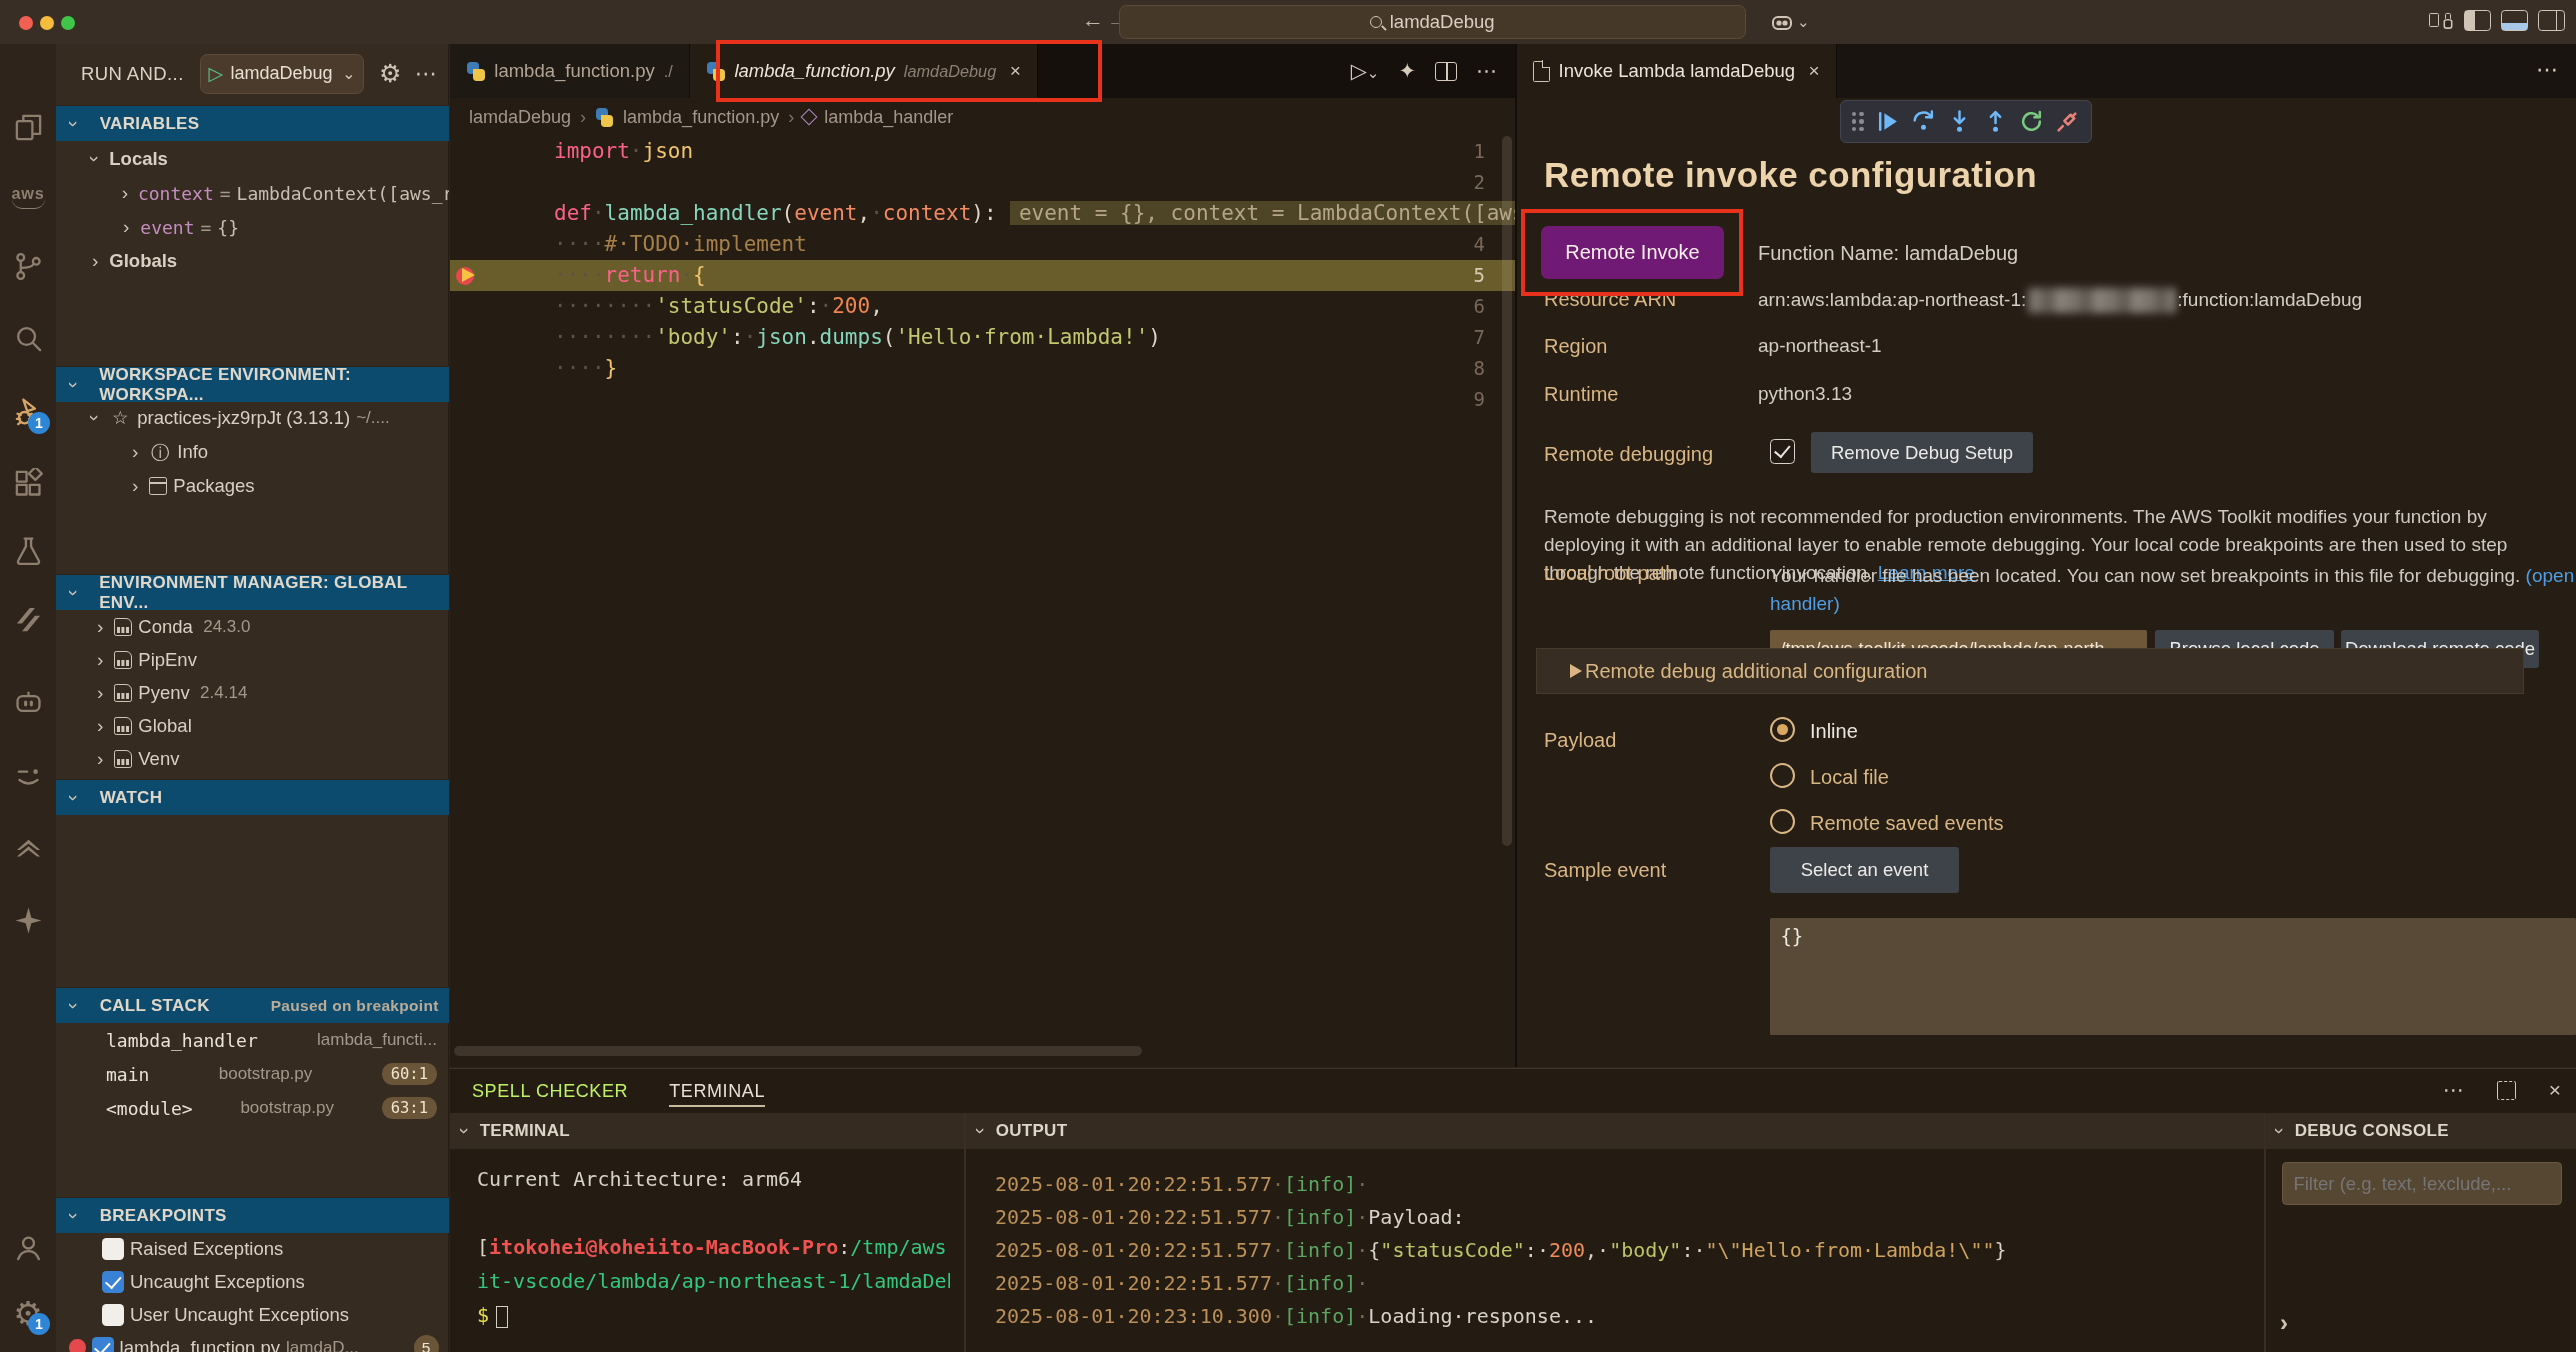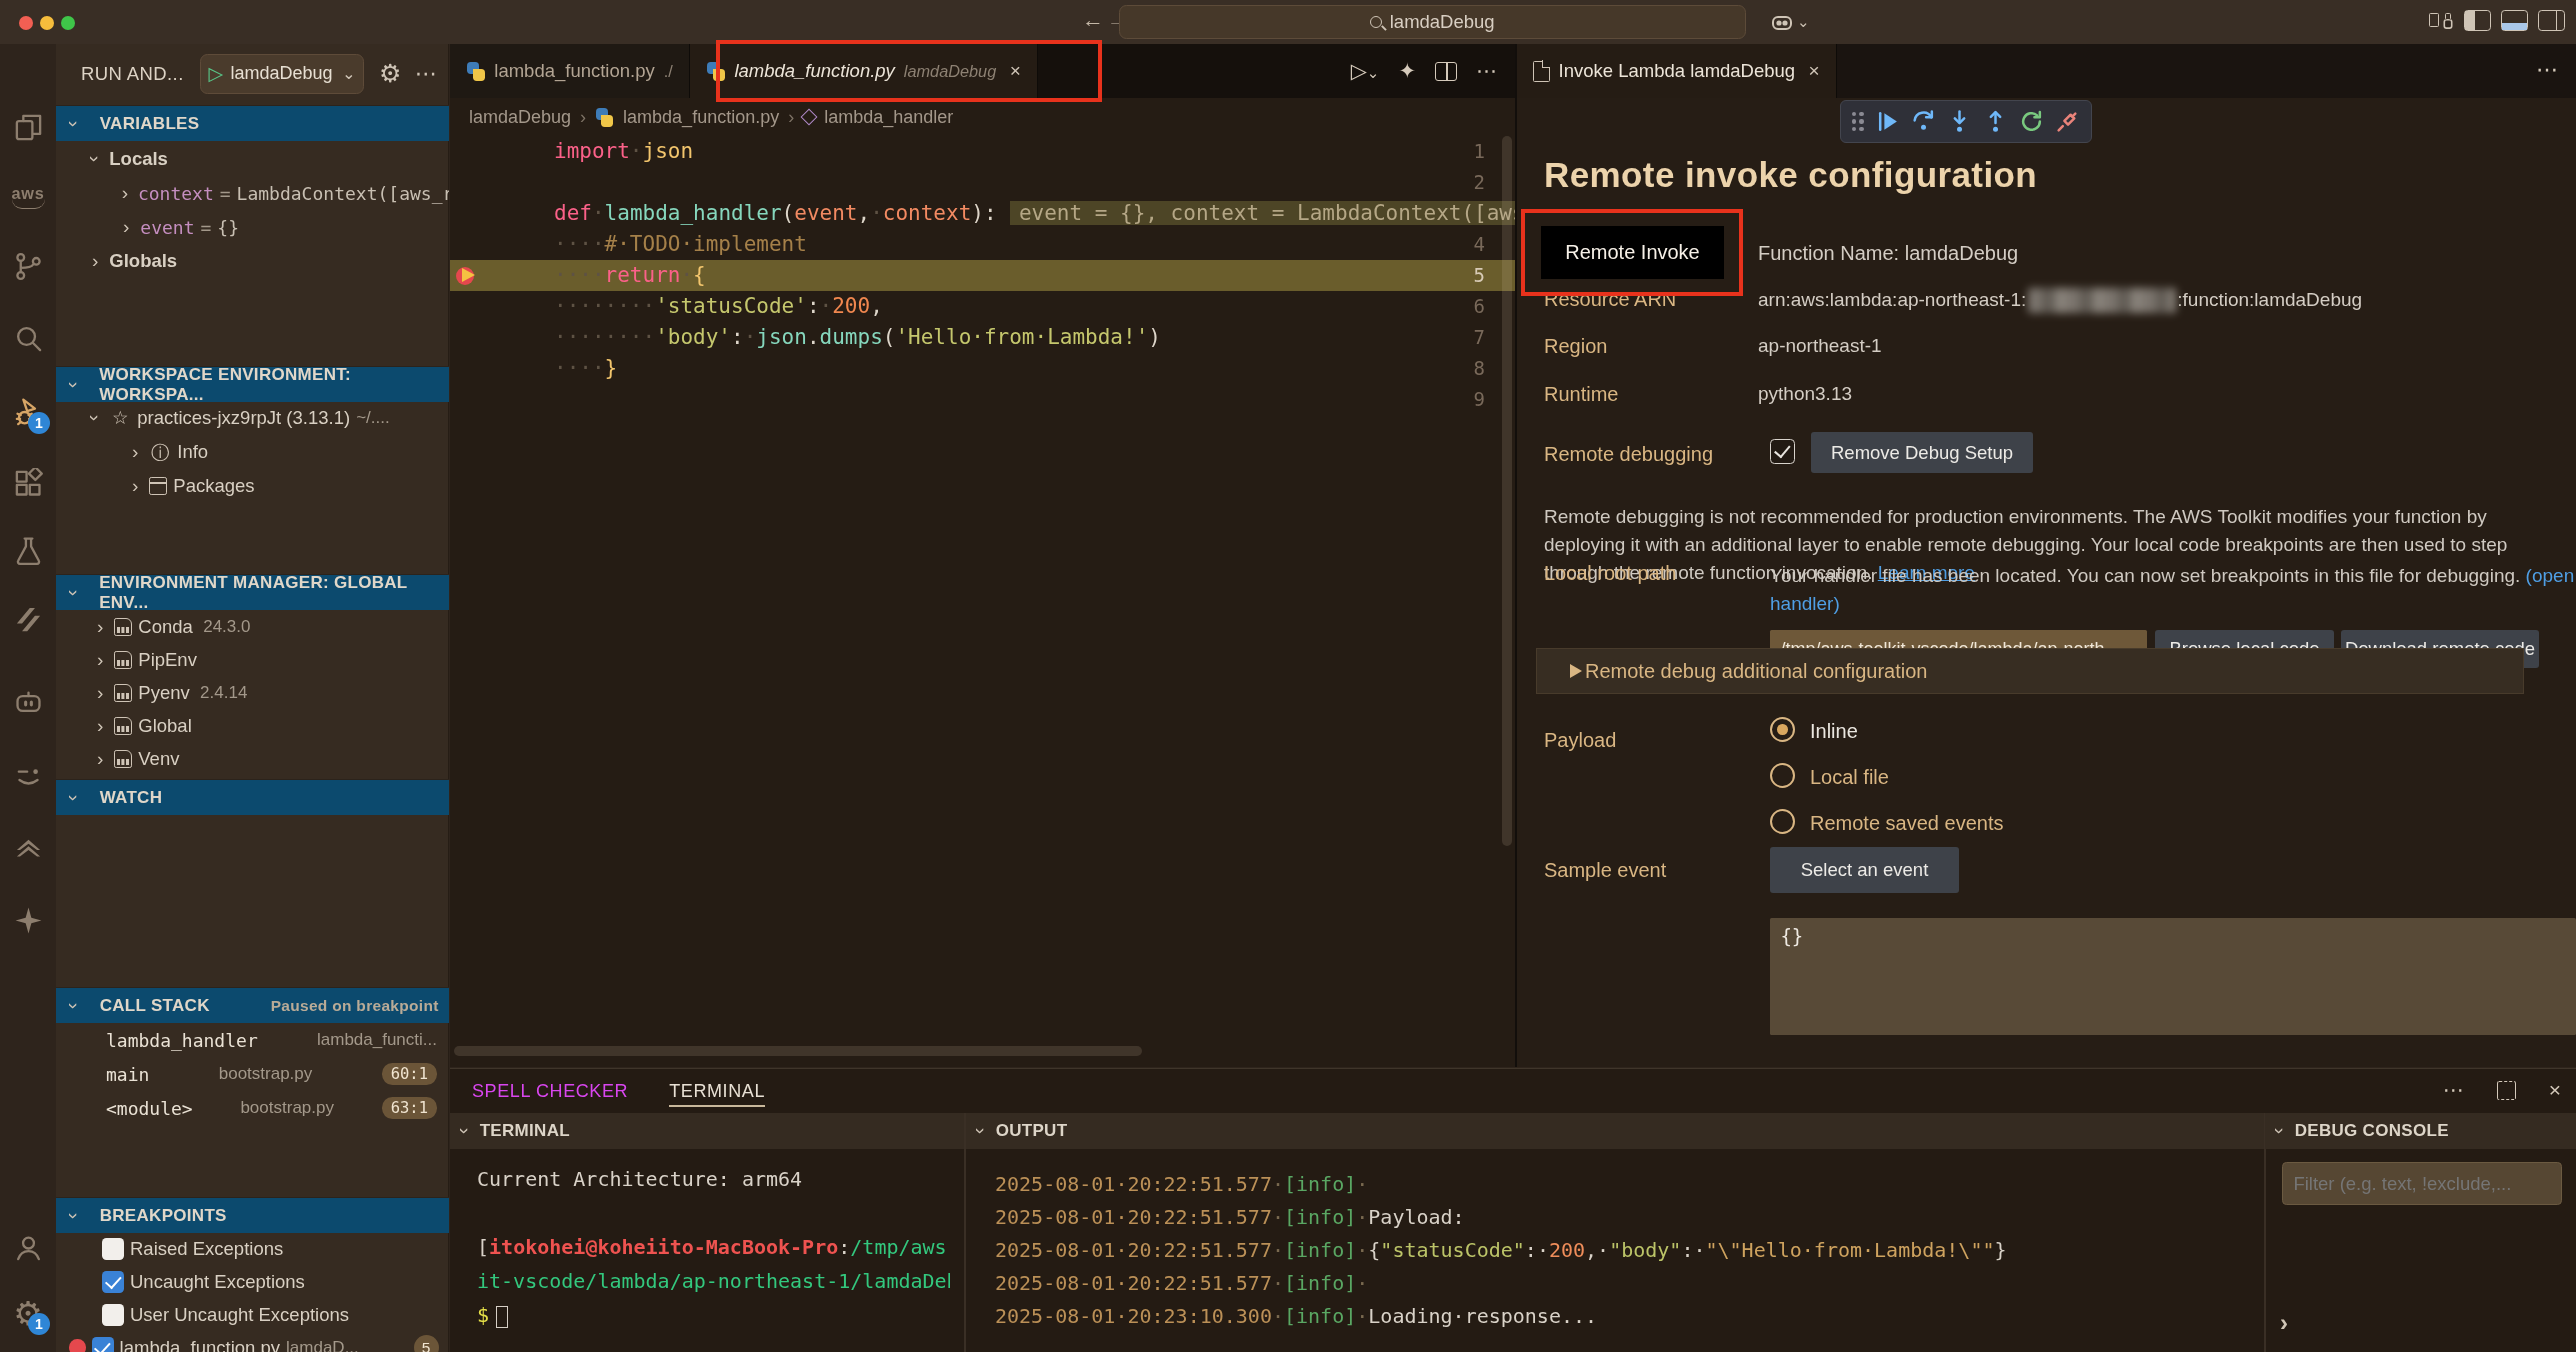--- a/index.html
+++ b/index.html
@@ -118,22 +118,22 @@
   .fileicon::after{ content:""; position:absolute; right:-1.5px; top:-1.5px; width:6.7px; height:6.7px; background:#1f1913; border-left:1.8px solid #cfc4b6; border-bottom:1.8px solid #cfc4b6;}
   #rp-more { position:absolute; right:18px; top:13.3px; color:#d5cabb; font-size:22px; }
   #dbg-toolbar { left:323px; top:56px; width:252px; height:43px; background:#2f3038; border:0.7px solid #43454e; border-radius:6px;
     display:flex; align-items:center; justify-content:space-evenly; }
   #dbg-toolbar svg { width:25px; height:25px; fill:none; stroke-width:2.4; stroke-linecap:round; stroke-linejoin:round;}
   .grip { display:grid; grid-template-columns:4.4px 4.4px; gap:3px; }
   .grip i { width:4.4px; height:4.4px; border-radius:50%; background:#8a8a93; }
   #rp-h1 { left:27px; top:111px; font-size:35px; font-weight:bold; color:#ecd3ab; letter-spacing:0.4px;}
   .rp-label { position:absolute; left:27px; font-size:20px; color:#d9b683; }
   .rp-value { position:absolute; left:241px; font-size:19px; color:#d4cdc4; }
-  #btn-invoke { left:24px; top:182px; width:183px; height:53px; background:#000000; color:#f7f1e8; font-size:20px;
-    display:flex; align-items:center; justify-content:center; border-radius:0;}
+  #btn-invoke { left:24px; top:182px; width:183px; height:53px; background:#701a75; color:#f7f1e8; font-size:20px;
+    display:flex; align-items:center; justify-content:center; border-radius:7px;}
   .gbtn { background:#3e4249; color:#eceae6; font-size:18.5px; display:flex; align-items:center; justify-content:center; border-radius:3px; position:absolute;}
   .blurbox { display:inline-block; width:148px; height:25px; vertical-align:middle; border-radius:3px; margin:0 1.5px;
     background:repeating-linear-gradient(90deg,#8b857e 0 13.3px,#6e6962 13.3px 27px,#9a948c 27px 38px); filter:blur(4.4px); opacity:.85;}
   .rp-check { position:absolute; left:253px; top:395px; width:25px; height:25px; border:1.8px solid #d8d3cc; border-radius:4.4px; background:#221a13;}
   .rp-check::after{ content:""; position:absolute; left:6.7px; top:2.2px; width:6.7px; height:12.6px; border:solid #e8e4de; border-width:0 2.2px 2.2px 0; transform:rotate(40deg);}
   #rp-warning { left:27px; top:459px; width:1028px; font-size:19px; line-height:28px; color:#cfc9c1; }
   a.link { color:#4f9ee3; text-decoration:underline; }
   a.link.nound { text-decoration:none; }
   #lr-text { left:253px; top:518px; width:806px; font-size:19px; line-height:28px; color:#cfc9c1;}
   #lr-input { left:253px; top:586px; width:377px; height:38px; background:#6e5839; color:#efe6d7; font-size:18px;
@@ -145,21 +145,21 @@
   .radio.sel::after { content:""; position:absolute; left:5.2px; top:5.2px; width:10.4px; height:10.4px; border-radius:50%; background:#d9a75f;}
   .radio-label { position:absolute; left:293px; font-size:20px; color:#d9b683; }
   .radio-label.white { color:#eae6df; }
   #sample-btn { left:253px; top:803px; width:189px; height:46px; }
   #sample-text { left:253px; top:874px; width:806px; height:117px; background:#584a37; color:#efeae2;
     font-family:"DejaVu Sans Mono", monospace; font-size:19px; padding:7.4px 10.4px; border-radius:1.5px;}
 
   
   #bottompanel { left:450px; top:1068px; width:2126px; height:285px; background:#241b13; border-top:1.5px solid #3f352a;}
   #bp-tabs { left:0; top:0; width:100%; height:44px; display:flex; align-items:center; gap:41px; padding-left:22px; background:#241b13;}
-  .bp-tab { font-size:18px; color:#d946ef; letter-spacing:0.6px; position:relative; height:100%; display:flex; align-items:center;}
+  .bp-tab { font-size:18px; color:#bef264; letter-spacing:0.6px; position:relative; height:100%; display:flex; align-items:center;}
   .bp-tab.active { color:#e8e0d4; }
   .bp-tab.active::after { content:""; position:absolute; left:0; right:0; bottom:6px; height:2.2px; background:#c9b89b;}
   #bp-actions { position:absolute; right:15px; top:9px; display:flex; gap:33px; color:#d5cabb; font-size:21px; align-items:center;}
   .maxicon { width:19px; height:19px; border:1.8px solid #d5cabb; border-radius:2.2px; border-style:dashed solid; }
   .pane-head { position:absolute; top:44px; height:36px; background:#352b21; display:flex; align-items:center; gap:6px;
     color:#ddd5c8; font-size:17px; font-weight:bold; padding-left:7.4px; letter-spacing:0.3px;}
   .pane { position:absolute; top:80px; bottom:0; overflow:hidden; font-family:"DejaVu Sans Mono", monospace; font-size:20px;}
   .vdiv { position:absolute; top:44px; bottom:0; width:1.5px; background:#3a2f25; }
   .trow { height:34px; line-height:34px; white-space:nowrap; position:relative;}
   .t-plain{color:#d9d2c8} .t-host{color:#ef5350;font-weight:bold} .t-path{color:#33c87e} .t-pun{color:#d9d2c8} .t-dollar{color:#e5e048}

